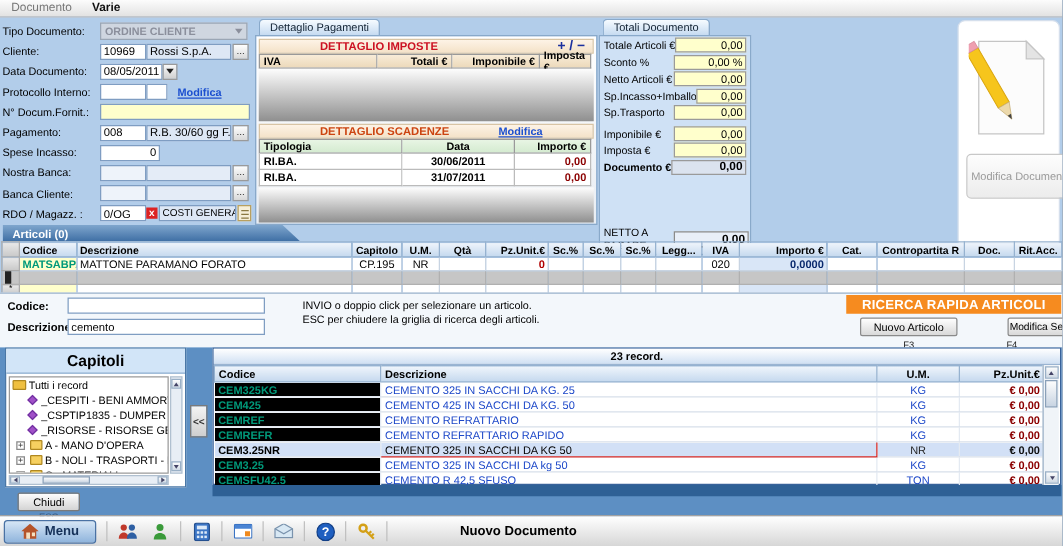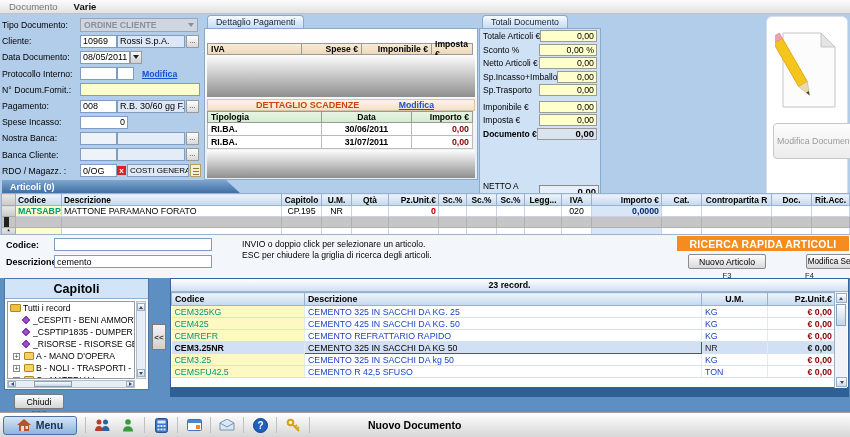--- a/index.html
+++ b/index.html
@@ -101,23 +101,23 @@
 .tri-l2{width:0;height:0;border-top:2.5px solid transparent;border-bottom:2.5px solid transparent;border-right:3.5px solid #446;}
 .tri-r2{width:0;height:0;border-top:2.5px solid transparent;border-bottom:2.5px solid transparent;border-left:3.5px solid #446;}
 .collapse-btn{position:absolute;left:152px;top:46px;width:14px;height:26px;border:1px solid #7a7a7a;background:linear-gradient(#f4f4f4,#cfcfcf);font-size:8px;font-weight:bold;display:flex;align-items:center;justify-content:center;color:#333;}
 
 
 .rgrid{position:absolute;left:170px;top:0px;width:679px;height:110px;background:#fff;border:1px solid #38629a;}
 .recbar{height:13px;background:linear-gradient(#ffffff,#d0e0f3);border-bottom:1px solid #9ab4d2;font-weight:bold;font-size:8.8px;display:flex;align-items:center;justify-content:center;}
 .rtable{border-collapse:collapse;table-layout:fixed;width:664px;}
 .rtable th{height:13px;background:linear-gradient(#eef4fb,#c4d8ee);border:1px solid #96b2d0;font-size:8.8px;font-weight:bold;padding:0 3px;text-align:left;}
 .rtable td{height:12px;border-bottom:1px solid #d8e0ea;border-right:1px solid #e4eaf2;font-size:8.8px;padding:0 3px;white-space:nowrap;overflow:hidden;}
-.td-cod{background:#fef9c3;color:#00997a;font-weight:normal;}
+.td-cod{background:#000000;color:#00997a;font-weight:bold;}
 .td-desc{color:#1b46c8;}
-.td-um{color:#1b46c8;text-align:left;}
+.td-um{color:#1b46c8;text-align:center;}
 .td-pz{color:#8b0000;text-align:right;font-weight:bold;}
 tr.selr td{background:#d2e0f6;color:#000;}
 tr.selr .td-desc{border:1px solid #cc2222;color:#000;}
 tr.selr .td-um{color:#222;}
 tr.selr .td-pz{color:#111;}
 .rvsb{position:absolute;right:1px;top:13px;width:13px;height:96px;background:#f0f4f8;border-left:1px solid #9ab0c6;}
 .rvsb .thumb{position:absolute;left:1px;top:12px;width:10px;height:22px;background:linear-gradient(#fdfdfd,#c8d4e2);border:1px solid #8aa0b8;}
 .gridfill{position:absolute;left:170px;top:110px;width:679px;height:9px;background:#2e6095;}
 
 .chiudi{position:absolute;left:14px;top:116px;width:50px;height:15px;border:1px solid #7a7a7a;border-radius:2px;background:linear-gradient(#fdfdfd,#d4d4d4);font-size:8.8px;display:flex;align-items:center;justify-content:center;}
@@ -197,23 +197,27 @@
       <span class="flabel">RDO / Magazz. :</span>
       <div class="val plain" style="width:37px">0/OG</div>
       <div class="redx">x</div>
       <div class="val" style="width:62px;font-size:8px">COSTI GENERALI</div>
       <div class="noteicon"></div>
     </div>
   </div>
 
   <div class="ptab" style="left:207px;top:15px">Dettaglio Pagamenti</div>
   <div class="pbody det-body">
+    <div class="sechdr" style="top:2px">
+      <span class="t1 red-t">DETTAGLIO IMPOSTE</span>
+      <span class="pm">+ / −</span>
+    </div>
     <div class="gridhead" style="top:14px">
       <div class="gh" style="width:95px">IVA</div>
-      <div class="gh ra" style="width:60px">Spese €</div>
+      <div class="gh ra" style="width:60px">Totali €</div>
       <div class="gh ra" style="width:70px">Imponibile €</div>
       <div class="gh ra" style="width:41px">Imposta €</div>
     </div>
     <div class="emptygrid" style="top:26px;height:42px"></div>
     <div class="sechdr" style="top:70px">
       <span class="t1 org-t">DETTAGLIO SCADENZE</span>
       <a class="link" style="margin-left:auto;margin-right:40px">Modifica</a>
     </div>
     <div class="gridhead" style="top:82px">
       <div class="gh ghg" style="width:115px">Tipologia</div>
@@ -489,20 +493,26 @@
           <td class="td-um">KG</td>
           <td class="td-pz">€ 0,00</td>
         </tr>
         <tr>
           <td class="td-cod">CEM425</td>
           <td class="td-desc">CEMENTO 425 IN SACCHI DA KG. 50</td>
           <td class="td-um">KG</td>
           <td class="td-pz">€ 0,00</td>
         </tr>
         <tr>
+          <td class="td-cod">CEMREF</td>
+          <td class="td-desc">CEMENTO REFRATTARIO</td>
+          <td class="td-um">KG</td>
+          <td class="td-pz">€ 0,00</td>
+        </tr>
+        <tr>
           <td class="td-cod">CEMREFR</td>
           <td class="td-desc">CEMENTO REFRATTARIO RAPIDO</td>
           <td class="td-um">KG</td>
           <td class="td-pz">€ 0,00</td>
         </tr>
         <tr class="selr">
           <td style="font-weight:bold">CEM3.25NR</td>
           <td class="td-desc">CEMENTO 325 IN SACCHI DA KG 50</td>
           <td class="td-um">NR</td>
           <td class="td-pz">€ 0,00</td>

